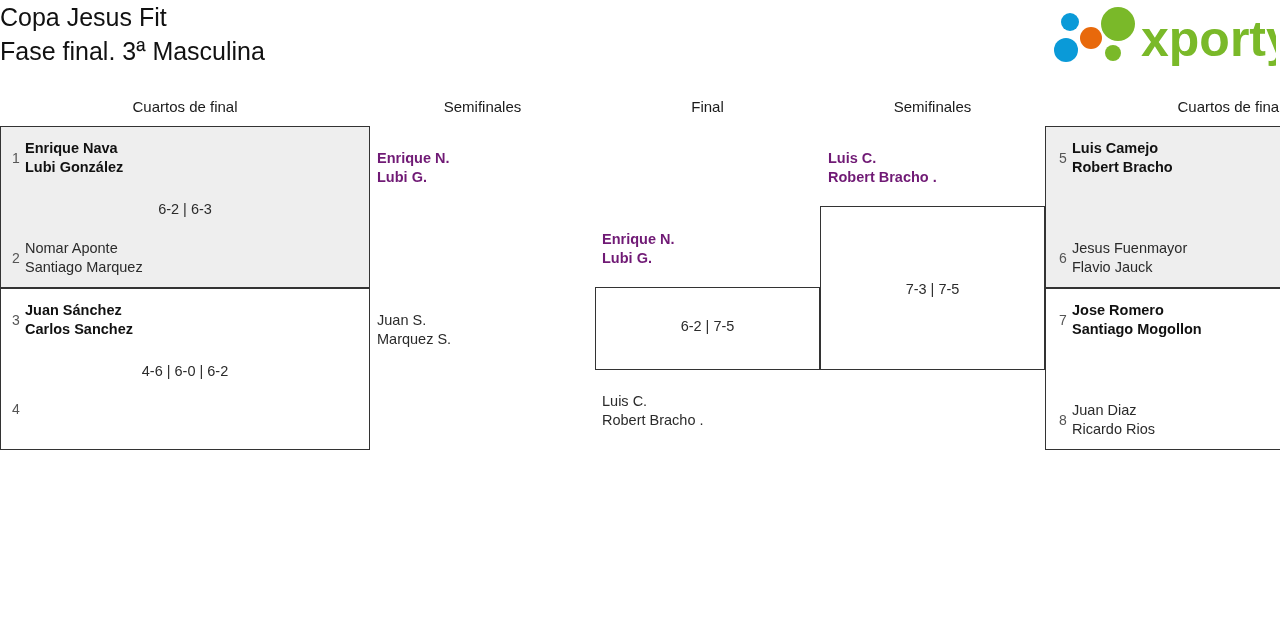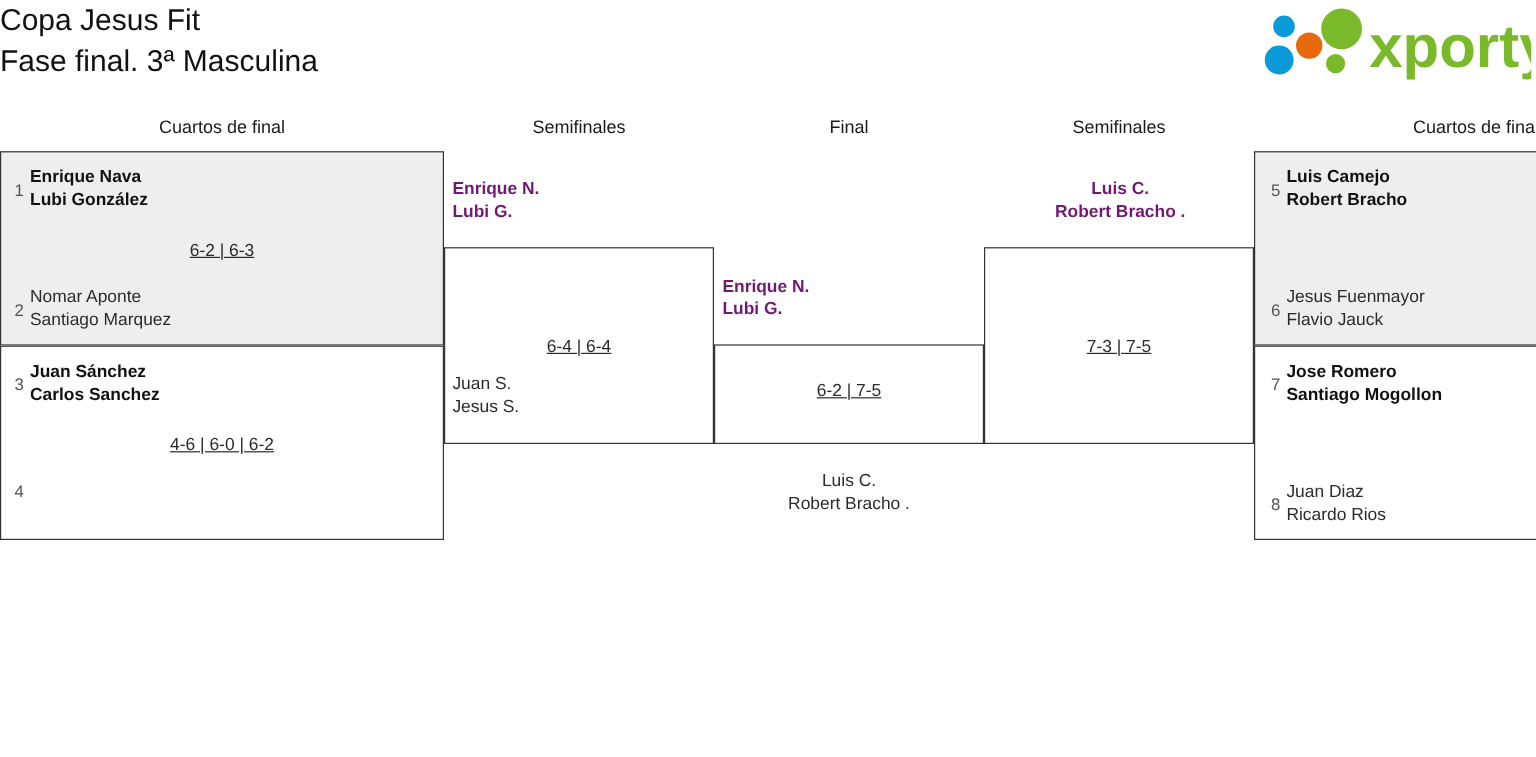--- a/index.html
+++ b/index.html
@@ -107,31 +107,31 @@
   
   .team-rightcol { left: 8px; }
 
   
   .score {
     position: absolute;
     font-size: 14.5px;
     color: #2b2b2b;
     white-space: nowrap;
   }
-  .score-center { left: 0; right: 0; text-align: center; top: 74px; text-decoration: underline; }
+  .score-center { left: 0; right: 0; text-align: center; top: 74px; }
 
   
   .float-team {
     position: absolute;
     line-height: 19px;
     white-space: nowrap;
   }
   .float-team .pname { font-size: 14.5px; display: block; }
   .float-team.winner .pname { font-weight: bold; color: #701a75; }
-  .float-team.align-right { text-align: center; }
+  .float-team.align-right { text-align: left; }
 
   #sf-l-top   { left: 377px;  top: 149px; }
   #sf-l-bot   { left: 377px;  top: 311px; }
   #fin-top    { left: 602px;  top: 230px; }
   #fin-bot    { left: 602px;  top: 392px; width: 211px; }
   #sf-r-top   { left: 828px;  top: 149px; width: 211px; }
   #sf-r-bot   { left: 828px;  top: 311px; width: 211px; }
 </style>
 </head>
 <body>
@@ -185,30 +185,27 @@
         <span class="pname">Juan Sánchez</span>
         <span class="pname">Carlos Sanchez</span>
       </span>
     </div>
     <div class="score score-center">4-6 | 6-0 | 6-2</div>
     <div class="team team-left t-bot">
       <span class="seed">4</span>
     </div>
   </div>
 
-  <div class="box" id="sf-l">
-    <div class="score score-center">6-4 | 6-4</div>
-  </div>
   <div class="float-team winner" id="sf-l-top">
     <span class="pname">Enrique N.</span>
     <span class="pname">Lubi G.</span>
   </div>
   <div class="float-team" id="sf-l-bot">
     <span class="pname">Juan S.</span>
-    <span class="pname">Jesus S.</span>
+    <span class="pname">Marquez S.</span>
   </div>
 
   <div class="box" id="fin">
     <div class="score score-center" style="top:30px">6-2 | 7-5</div>
   </div>
   <div class="float-team winner" id="fin-top">
     <span class="pname">Enrique N.</span>
     <span class="pname">Lubi G.</span>
   </div>
   <div class="float-team align-right" id="fin-bot">

